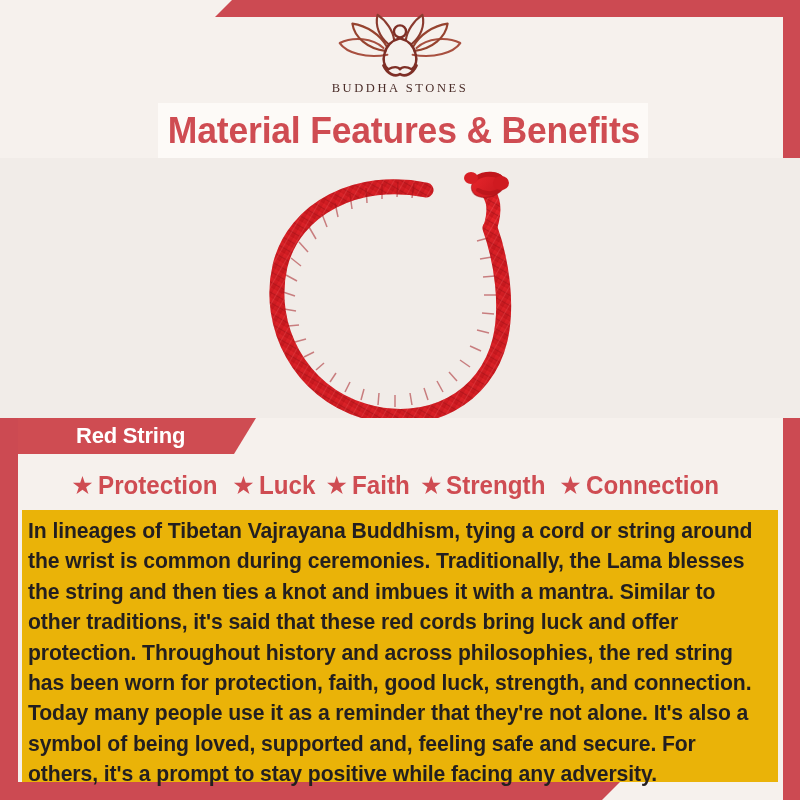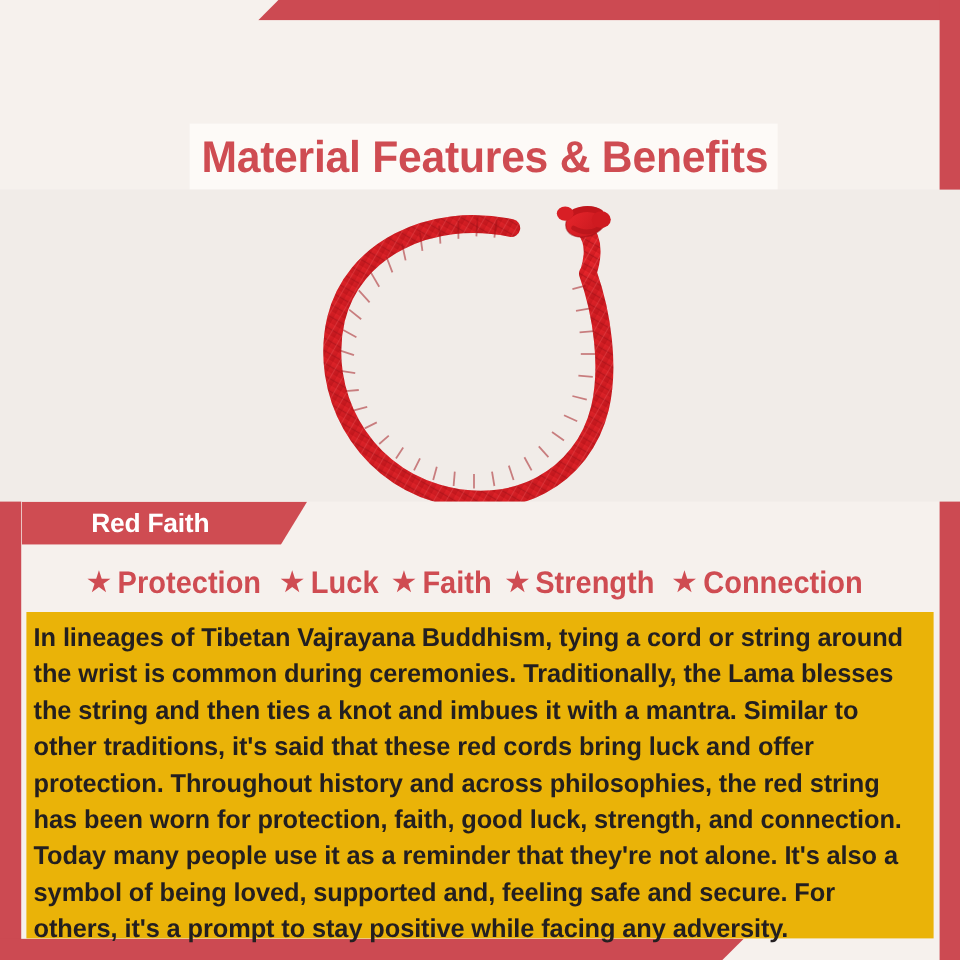--- a/index.html
+++ b/index.html
@@ -201,20 +201,47 @@
 </head>
 <body>
 
 <div id="page">
 
   <div class="band" id="band-top"></div>
   <div class="band" id="band-right"></div>
   <div class="band" id="band-left"></div>
   <div class="band" id="band-bottom"></div>
 
+  <div id="header">
+    <svg id="logo-mark" viewBox="0 0 150 72">
+      <g fill="none" stroke="#8a3a2e" stroke-width="2.2" stroke-linecap="round" stroke-linejoin="round">
+
+        <path d="M62 46 C40 50 20 44 13 34 C27 27 47 29 58 39" stroke="#a85040"></path>
+
+        <path d="M88 46 C110 50 130 44 137 34 C123 27 103 29 92 39" stroke="#a85040"></path>
+
+        <path d="M60 42 C42 40 28 28 26 14 C41 16 55 26 61 37" stroke="#96432f"></path>
+
+        <path d="M90 42 C108 40 122 28 124 14 C109 16 95 26 89 37" stroke="#96432f"></path>
+
+        <path d="M63 35 C54 28 49 16 52 5 C61 11 68 22 69 31" stroke="#8a3a2e"></path>
+
+        <path d="M87 35 C96 28 101 16 98 5 C89 11 82 22 81 31" stroke="#8a3a2e"></path>
+
+        <circle cx="75" cy="22" r="6.2" stroke="#7e2f26" stroke-width="2.4"></circle>
+
+        <path d="M75 29 C67 31 61 37 59 45 C57 52 59 58 63 61" stroke="#7e2f26" stroke-width="2.6"></path>
+        <path d="M75 29 C83 31 89 37 91 45 C93 52 91 58 87 61" stroke="#7e2f26" stroke-width="2.6"></path>
+
+        <path d="M58 57 C62 66 70 69 75 66 C80 69 88 66 92 57" stroke="#7e2f26" stroke-width="2.8"></path>
+        <path d="M63 61 C68 58 73 58 75 61 C77 58 82 58 87 61" stroke="#7e2f26" stroke-width="2.4"></path>
+      </g>
+    </svg>
+    <div id="logo-wordmark">BUDDHA STONES</div>
+  </div>
 
   <div id="title-box">
     <div id="title-text">Material Features &amp; Benefits</div>
   </div>
 
   <div id="image-panel">
     <svg id="bracelet-svg" viewBox="0 0 340 285">
       <defs>
         <linearGradient id="cordgrad" x1="0" y1="0" x2="1" y2="1">
           <stop offset="0%" stop-color="#e8262c"></stop>
@@ -275,21 +302,21 @@
         <ellipse cx="250" cy="31" rx="17" ry="12" fill="none" stroke="#9e1016" stroke-width="1.2" opacity="0.5" transform="rotate(-18 250 31)"></ellipse>
         <path d="M236 26 C242 20 254 18 262 23" fill="none" stroke="#c1161c" stroke-width="5" stroke-linecap="round"></path>
         <path d="M240 36 C248 41 258 40 264 34" fill="none" stroke="#b3141a" stroke-width="4" stroke-linecap="round" opacity="0.7"></path>
         <ellipse cx="233" cy="24" rx="7" ry="6" fill="#d81f25"></ellipse>
         <ellipse cx="263" cy="29" rx="8" ry="7" fill="#cf1a20"></ellipse>
       </g>
     </svg>
   </div>
 
   <div id="banner">
-    <span id="banner-label">Red Faith</span>
+    <span id="banner-label">Red String</span>
   </div>
 
   <div id="benefits">
     <span class="benefit">
       <span class="benefit-star">★</span>
       <span class="benefit-label">Protection</span>
     </span>
     <span class="benefit">
       <span class="benefit-star">★</span>
       <span class="benefit-label">Luck</span>

